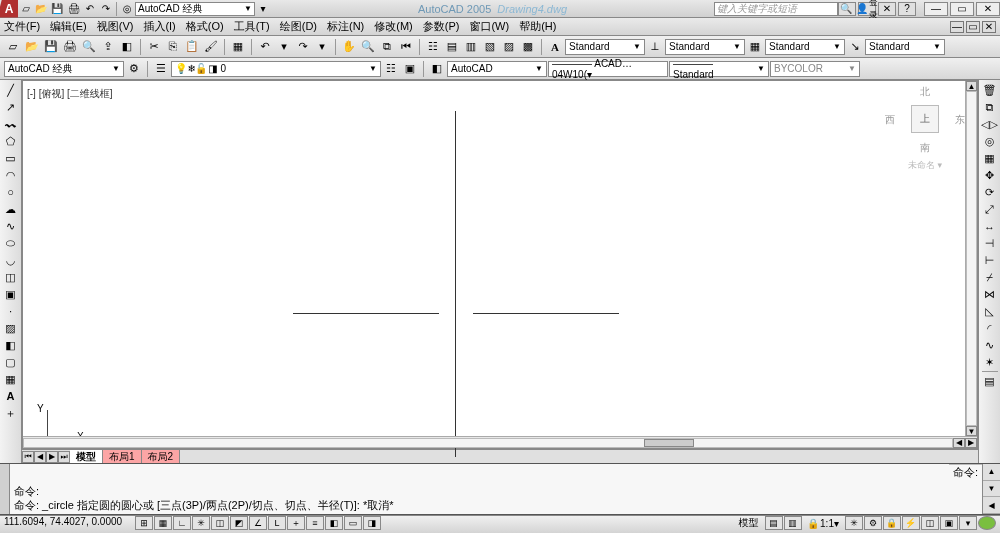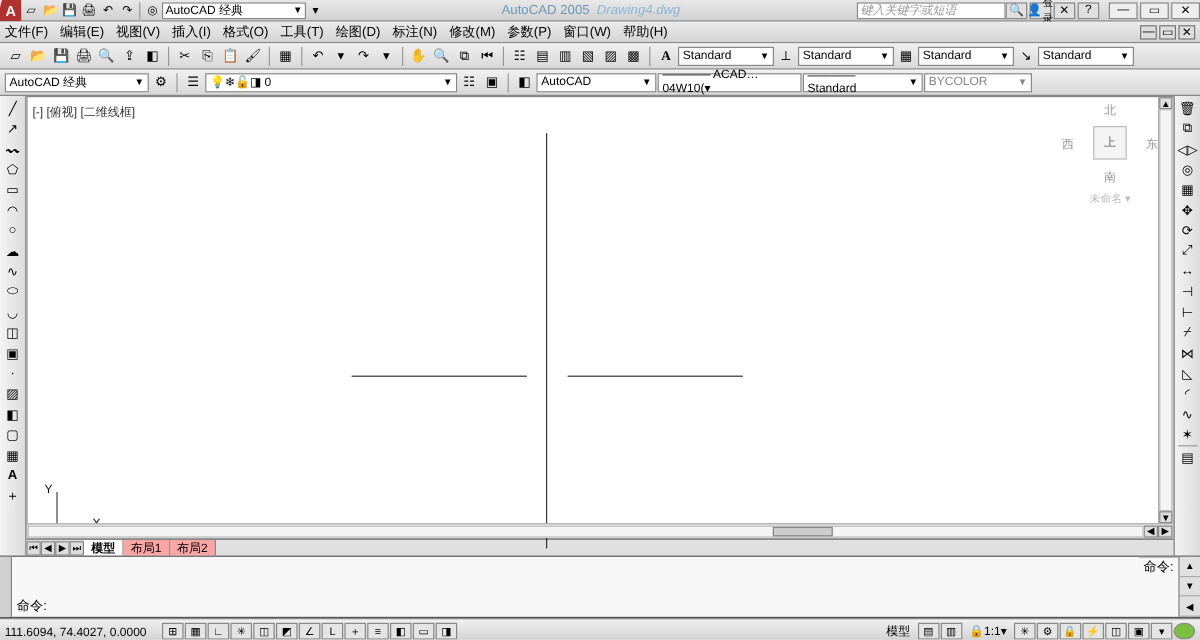--- a/index.html
+++ b/index.html
@@ -70,21 +70,21 @@
   .tabs .tab.active { background: #fff; font-weight: bold; }
 
   .cmdwin { height: 52px; background: #f7f7f7; border-top: 1px solid #555; border-bottom: 1px solid #555; display: flex; font-size: 11px; }
   .cmdwin .handle { width: 10px; background: #d0d0d0; border-right: 1px solid #888; }
   .cmdwin .hist { flex: 1; padding: 2px 4px; display: flex; flex-direction: column; justify-content: flex-end; overflow: hidden; }
   .cmdwin .line { white-space: nowrap; line-height: 14px; }
   .cmdwin .input { border-top: 1px solid #bbb; display: flex; align-items: center; padding: 0 4px; height: 16px; }
   .cmdwin .rs { width: 18px; background: #e0e0e0; border-left: 1px solid #888; display: flex; flex-direction: column; }
   .cmdwin .rs span { flex: 1; border-bottom: 1px solid #aaa; display: flex; align-items: center; justify-content: center; font-size: 8px; }
 
-  .statusbar { height: 18px; background: linear-gradient(#f0f0f0,#d4d4d4); display: flex; align-items: flex-end; font-size: 10px; padding: 0 4px; gap: 1px; border-top: 1px solid #888; }
+  .statusbar { height: 18px; background: linear-gradient(#f0f0f0,#d4d4d4); display: flex; align-items: flex-start; font-size: 10px; padding: 0 4px; gap: 1px; border-top: 1px solid #888; }
   .statusbar .coord { width: 130px; }
   .statusbar .sbtn2 { width: 18px; height: 14px; border: 1px solid #888; display: flex; align-items: center; justify-content: center; background: #e4e4e4; font-size: 9px; }
   .statusbar .fill { flex: 1; }
   .statusbar .trayitem { padding: 0 4px; height: 14px; display: flex; align-items: center; border: 1px solid transparent; }
 </style>
 </head>
 <body>
 
 <div class="titlebar">
   <div class="logo">A</div>
@@ -319,20 +319,21 @@
     <span class="tsep" style="width:16px;height:1px"></span>
     <span class="tbtn">▤</span>
   </div>
 </div>
 
 <div class="cmdwin">
   <div class="handle"></div>
   <div style="flex:1;display:flex;flex-direction:row">
     <div class="hist">
       <div class="line">命令:</div>
+      <div class="line">命令: _circle 指定圆的圆心或 [三点(3P)/两点(2P)/切点、切点、半径(T)]: *取消*</div>
     </div>
     <div class="input">
       <span>命令:</span>
     </div>
   </div>
   <div class="rs">
     <span>▲</span>
     <span>▼</span>
     <span>◀</span>
   </div>

